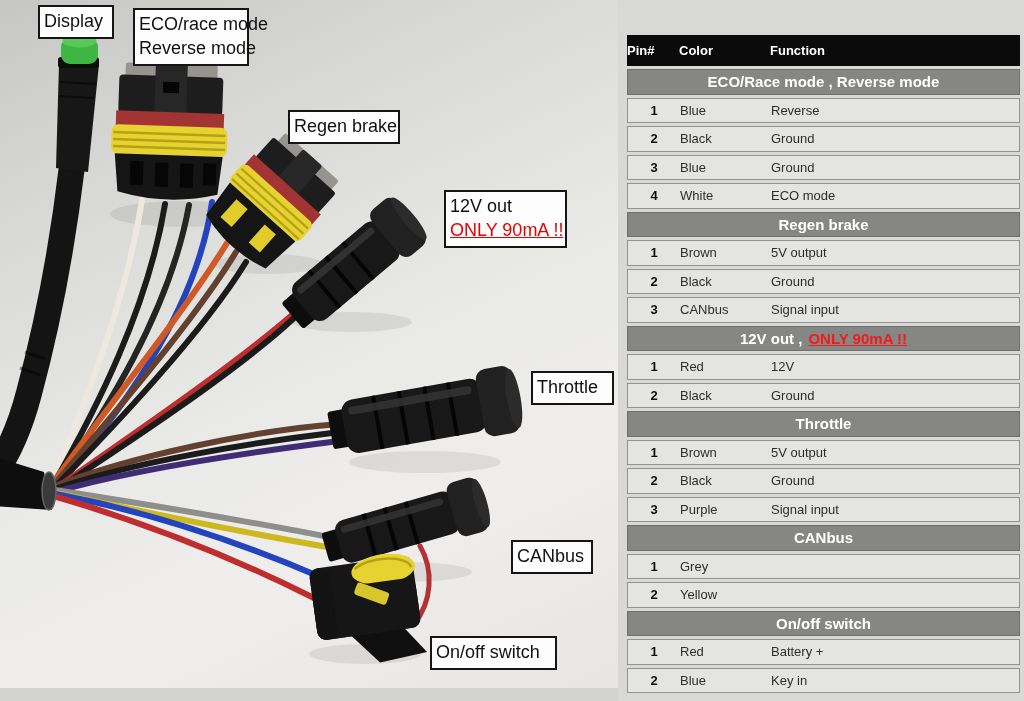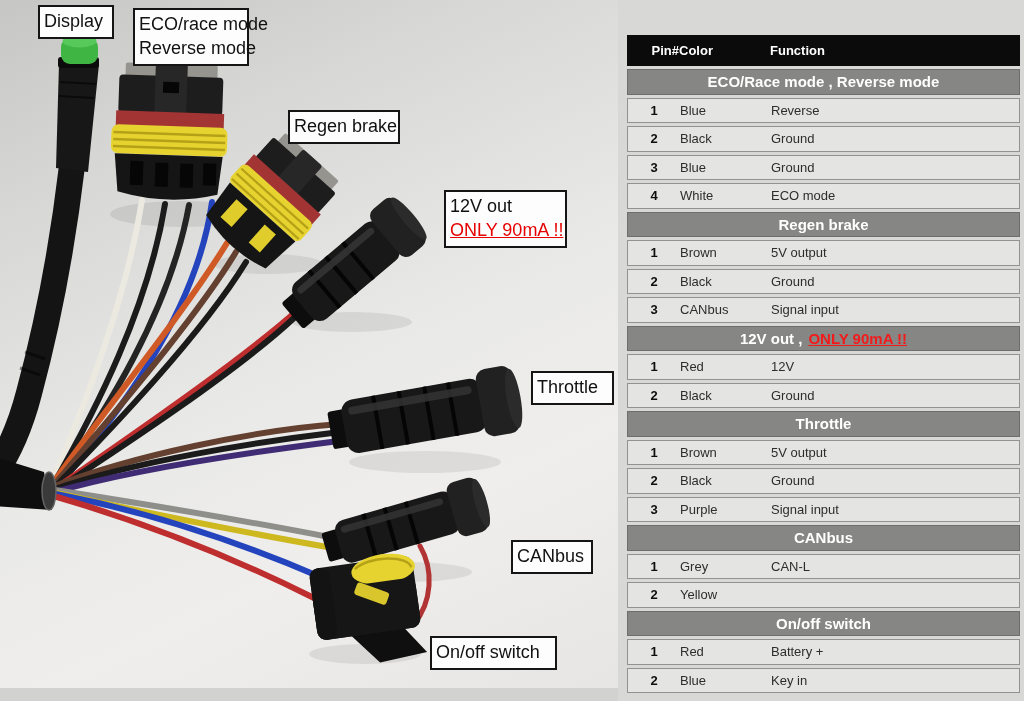--- a/index.html
+++ b/index.html
@@ -20,21 +20,21 @@
   .plabel .ln{display:block;}
   .warn-line{color:#e60000;text-decoration:underline;}
 
   
   .panel{position:relative;flex:1;height:701px;background:#d8d8d6;}
   .ptable{position:absolute;left:9px;top:35px;width:393px;}
   .thead{
     display:grid;grid-template-columns:52px 88px 1fr;align-items:center;
     height:31px;background:#0b0b0b;color:#fff;font-weight:700;font-size:13px;margin-bottom:3px;
   }
-  .thead .c0{text-align:right;}
+  .thead .c0{text-align:left;}
   .thead .c2{padding-left:3px;}
   .sec{
     height:25.5px;margin-bottom:3px;background:#868684;color:#fff;font-weight:700;font-size:15px;
     display:flex;align-items:center;justify-content:center;border:1px solid #6e6e6c;box-sizing:border-box;
   }
   .sec .warn{color:#f21b1b;text-decoration:underline;margin-left:6px;}
   .row{
     display:grid;grid-template-columns:52px 88px 1fr;align-items:center;
     height:25.5px;margin-bottom:3px;background:#e4e4e2;border:1px solid #929290;box-sizing:border-box;
     font-size:13px;color:#2d2d2d;
@@ -266,21 +266,20 @@
             <span class="c0">3</span>
             <span class="c1">Purple</span>
             <span class="c2">Signal input</span>
           </div>
           <div class="sec">
             <span>CANbus</span>
           </div>
           <div class="row">
             <span class="c0">1</span>
             <span class="c1">Grey</span>
-            <span class="c2">CAN-L</span>
           </div>
           <div class="row">
             <span class="c0">2</span>
             <span class="c1">Yellow</span>
           </div>
           <div class="sec">
             <span>On/off switch</span>
           </div>
           <div class="row">
             <span class="c0">1</span>

